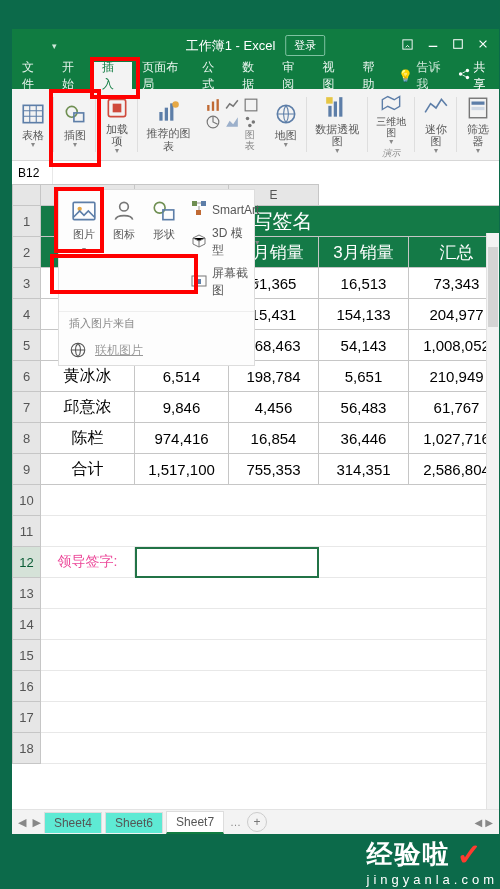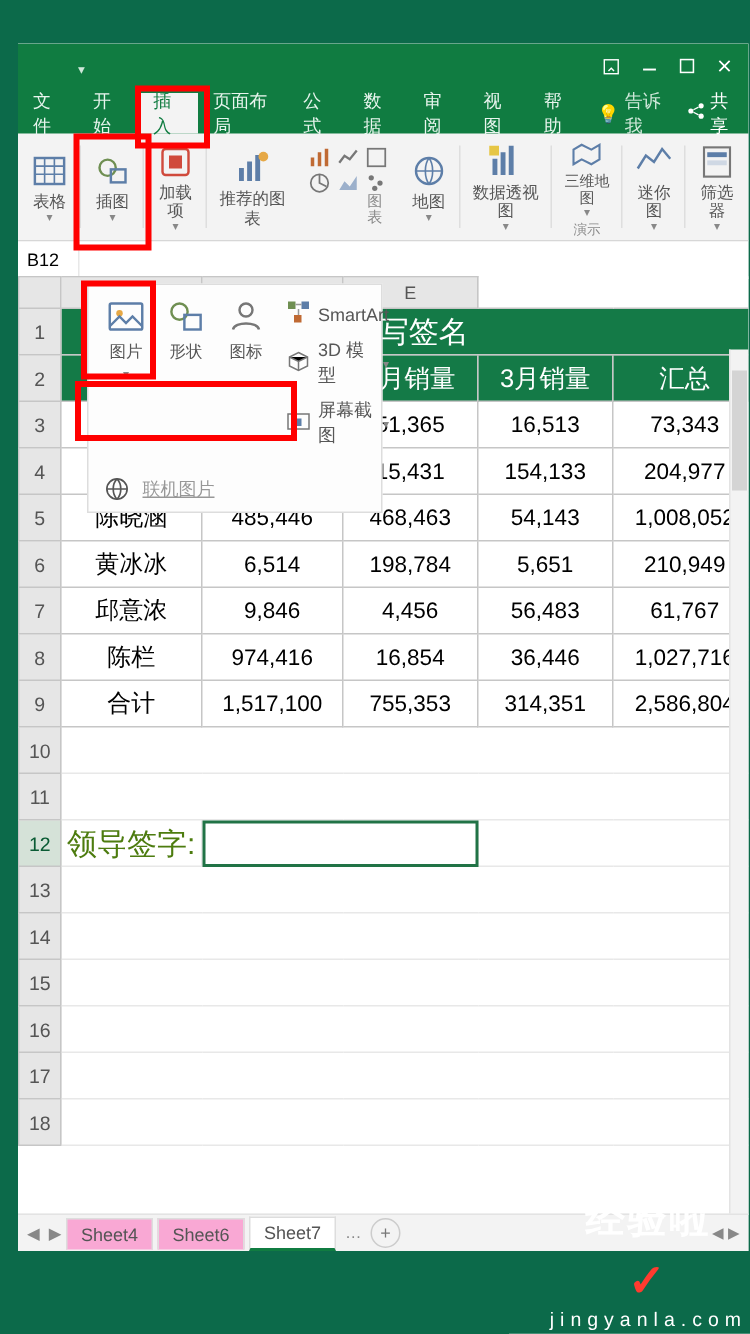--- a/index.html
+++ b/index.html
@@ -318,22 +318,22 @@
   tr.empty td {
     border-color: #e8e8e8;
   }
   .selected-cell {
     outline: 2px solid #217346;
     outline-offset: -2px;
   }
   .row-label-cell {
     text-align: right;
     padding-right: 6px;
-    font-size: 20px;
-    color: #4d7c0f;
+    font-size: 14px;
+    color: #ec4899;
   }
 
   
   .status-bar {
     height: 24px;
     background: #f3f3f3;
     border-top: 1px solid #e3e3e3;
     display: flex;
     align-items: center;
     font-size: 12px;
@@ -347,21 +347,21 @@
   .sheet-nav {
     display: flex;
     gap: 6px;
     align-items: center;
   }
   .sheet-nav span { color: #888; font-size: 11px; }
   .sheet-tab {
     padding: 3px 9px;
     border: 1px solid #ddd;
     border-bottom: none;
-    background: #f9a8d4;
+    background: #5eead4;
     margin-left: 3px;
     font-size: 12px;
   }
   .sheet-tab.active {
     border-bottom: 2px solid #107c41;
     background: #fff;
   }
   .new-sheet-btn {
     width: 18px;
     height: 18px;
@@ -384,21 +384,20 @@
     text-align: right;
     z-index: 100;
   }
   .watermark .big {
     font-size: 26px;
     font-weight: 700;
     letter-spacing: 2px;
     display: flex;
     align-items: center;
     gap: 6px;
-    flex-direction: column;
   }
   .watermark .check {
     color: #ff3b2f;
     font-size: 30px;
     font-weight: 900;
   }
   .watermark .small {
     font-size: 13px;
     letter-spacing: 4px;
     color: #fff;
@@ -433,20 +432,24 @@
       <span><svg viewBox="0 0 16 16">
             <path d="M2 2h10l2 2v10H2V2zm2 1v4h7V3H4zm1 7h6v3H5v-3z" fill="#fff"></path>
           </svg></span>
       <span><svg viewBox="0 0 16 16">
             <path d="M6 3L2 7l4 4V8c3 0 6 1 7 4 0-5-3-7-7-7V3z" fill="#fff"></path>
           </svg></span>
       <span><svg viewBox="0 0 16 16">
             <path d="M10 3l4 4-4 4V8c-3 0-6 1-7 4 0-5 3-7 7-7V3z" fill="#fff" opacity="0.6"></path>
           </svg></span>
       <span class="glyph" style="font-size:9px;color:#cfe8da;">▾</span>
+    </div>
+    <div class="title-center">
+      <span>工作簿1 - Excel</span>
+      <span class="login-pill">登录</span>
     </div>
     <div class="winctrl">
       <span><svg viewBox="0 0 14 14" width="13" height="13">
             <rect x="2" y="2" width="10" height="10" fill="none" stroke="#fff" stroke-width="1"></rect>
             <path d="M5 10l2-2 2 2" fill="none" stroke="#fff"></path>
           </svg></span>
       <span><svg viewBox="0 0 14 14" width="12" height="12">
             <rect x="2" y="9" width="10" height="1.5" fill="#fff"></rect>
           </svg></span>
       <span><svg viewBox="0 0 14 14" width="12" height="12">
@@ -602,21 +605,21 @@
     <div class="ribbon-group sep">
       <div class="rb-icon">
           <svg viewBox="0 0 24 24">
             <path d="M4 18l5-3 6 3 5-3V6l-5 3-6-3-5 3v9z" fill="none" stroke="#5d7ea8" stroke-width="1.3"></path>
           </svg>
         </div>
       <div class="rb-label" style="font-size:10px;">
           <span>三维地图</span>
           <span class="caret">▾</span>
         </div>
-      <div style="font-size:9px;color:#888;">演示</div>
+      <div style="font-size:9px;color:#888;font-style:italic;">演示</div>
     </div>
     <div class="ribbon-group sep">
       <div class="rb-icon">
           <svg viewBox="0 0 24 24">
             <polyline points="2,16 7,8 12,12 17,4 22,10" fill="none" stroke="#5d7ea8" stroke-width="1.5"></polyline>
           </svg>
         </div>
       <div class="rb-label">
           <span>迷你图</span>
           <span class="caret">▾</span>
@@ -780,34 +783,34 @@
               <circle cx="8" cy="10" r="2" fill="#e6a845"></circle>
               <path d="M2 18l6-6 4 4 4-4 6 6" fill="none" stroke="#5d7ea8" stroke-width="1.5"></path>
             </svg>
           </div>
         <span>图片</span>
         <span class="caret" style="font-size:8px;color:#888;">▾</span>
       </div>
       <div class="panel-item">
         <div class="pi-icon">
             <svg viewBox="0 0 24 24">
+              <circle cx="12" cy="8" r="4" fill="none" stroke="#777" stroke-width="1.5"></circle>
+              <path d="M4 20c1-5 15-5 16 0" fill="none" stroke="#777" stroke-width="1.5"></path>
+            </svg>
+          </div>
+        <span>图标</span>
+      </div>
+      <div class="panel-item">
+        <div class="pi-icon">
+            <svg viewBox="0 0 24 24">
               <circle cx="8" cy="9" r="5" fill="none" stroke="#6f8f52" stroke-width="1.5"></circle>
               <rect x="11" y="11" width="10" height="9" fill="none" stroke="#5d7ea8" stroke-width="1.5"></rect>
             </svg>
           </div>
         <span>形状</span>
-      </div>
-      <div class="panel-item">
-        <div class="pi-icon">
-            <svg viewBox="0 0 24 24">
-              <circle cx="12" cy="8" r="4" fill="none" stroke="#777" stroke-width="1.5"></circle>
-              <path d="M4 20c1-5 15-5 16 0" fill="none" stroke="#777" stroke-width="1.5"></path>
-            </svg>
-          </div>
-        <span>图标</span>
       </div>
       <div class="picture-small">
         <div class="row">
           <span><svg viewBox="0 0 16 16" width="16" height="16">
                 <rect x="1" y="1" width="5" height="5" fill="#6f8f52"></rect>
                 <rect x="10" y="1" width="5" height="5" fill="#5d7ea8"></rect>
                 <rect x="5" y="10" width="5" height="5" fill="#c06a34"></rect>
                 <path d="M6 3h4M8 6v4" stroke="#999"></path>
               </svg></span>
           <span>SmartArt</span>
@@ -823,20 +826,21 @@
         <div class="row">
           <span><svg viewBox="0 0 16 16" width="16" height="16">
                 <rect x="1" y="3" width="14" height="10" fill="none" stroke="#777"></rect>
                 <rect x="4" y="6" width="6" height="5" fill="#5d7ea8"></rect>
               </svg></span>
           <span>屏幕截图</span>
           <span style="font-size:8px;color:#888;">▾</span>
         </div>
       </div>
     </div>
+    <div class="panel-subtitle">插入图片来自</div>
     <div class="panel-menu-item">
       <span class="item-icon">
           <svg viewBox="0 0 16 16">
             <circle cx="8" cy="8" r="6" fill="none" stroke="#555"></circle>
             <path d="M2 8h12M8 2c3 3 3 9 0 12M8 2c-3 3-3 9 0 12" fill="none" stroke="#555"></path>
           </svg>
         </span>
       <span style="opacity:0.4;text-decoration:underline;">联机图片</span>
     </div>
   </div>

